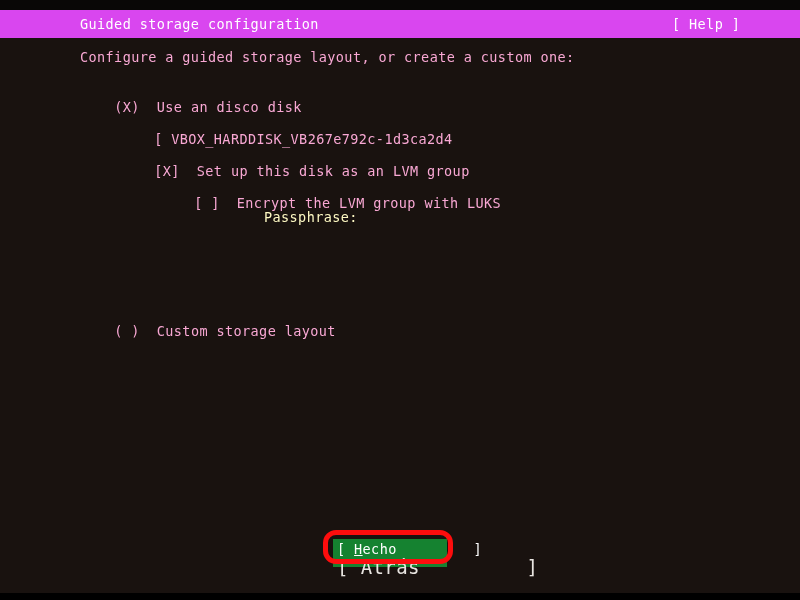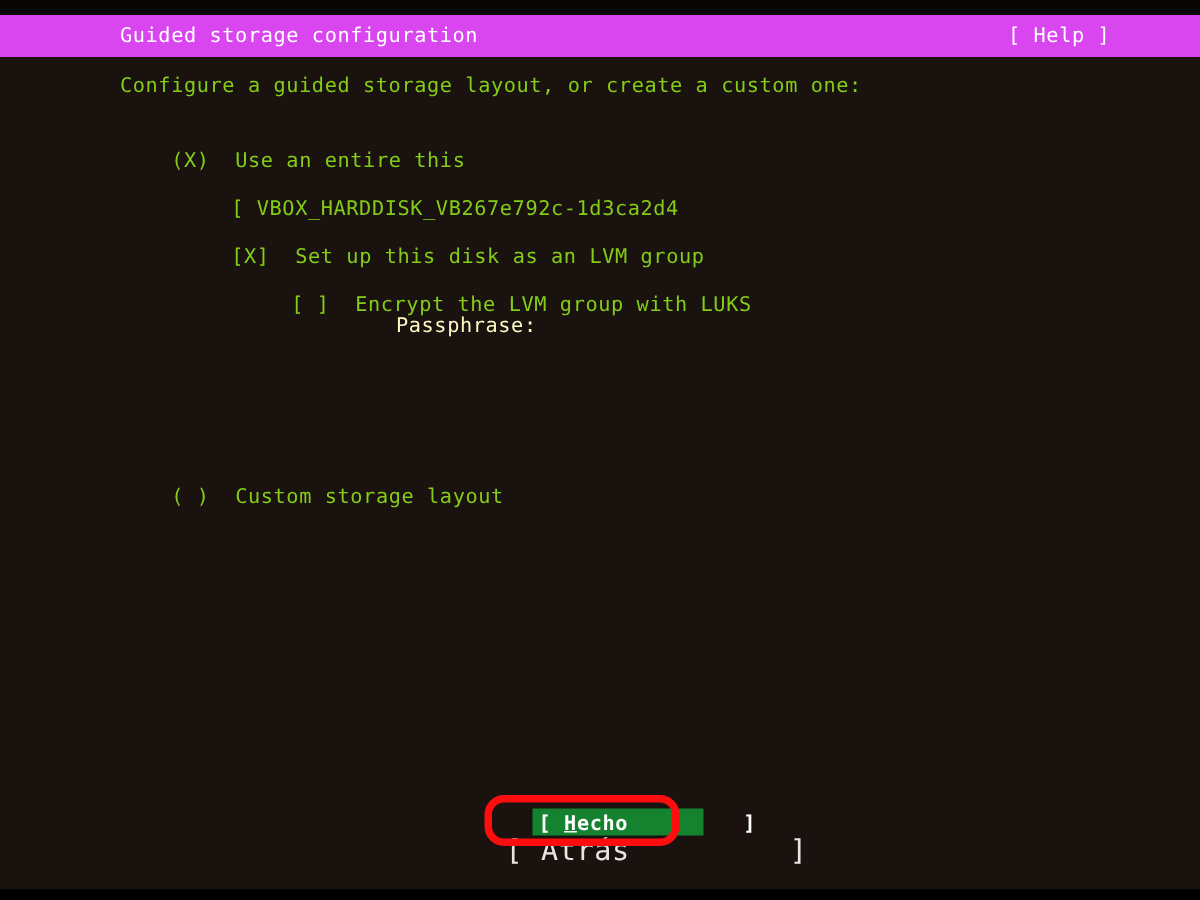--- a/index.html
+++ b/index.html
@@ -62,39 +62,38 @@
     top: 5px;
     color: #ffffff;
     font-size: 13.5px;
     line-height: 18px;
     letter-spacing: 0.4px;
     white-space: pre;
   }
   
   .tline {
     position: absolute;
-    color: #84cc16;
+    color: #f9a8d4;
     font-size: 13.5px;
     line-height: 18px;
     letter-spacing: 0.4px;
     white-space: pre;
   }
   .dim {
     color: #fef9c3;
     text-align: center;
   }
   
   #done-button {
     position: absolute;
-    left: 355px;
+    left: 333px;
     top: 539px;
     width: 114px;
-    height: 18px;
+    height: 28px;
     background: #158230;
-    font-weight: bold;
   }
   #done-button .btn-text {
     position: absolute;
     left: 4px;
     top: 1px;
     color: #ffffff;
     font-size: 13.5px;
     line-height: 18px;
     letter-spacing: 0.4px;
     white-space: pre;
@@ -135,21 +134,21 @@
   <div class="letterbox-top"></div>
 
   <div id="header">
     <div class="title">Guided storage configuration</div>
     <div class="help">[ Help ]</div>
   </div>
 
   <div class="tline" style="left:80px; top:48px;">Configure a guided storage layout, or create a custom one:</div>
 
   <div class="tline" style="left:80px; top:80px;">
-    <span>(X)</span><span style="white-space:pre">  </span><span>Use an entire this</span>
+    <span>(X)</span><span style="white-space:pre">  </span><span>Use an disco disk</span>
   </div>
 
   <div class="tline" style="left:120px; top:112px;">
     <span>[</span><span style="white-space:pre"> </span><span>VBOX_HARDDISK_VB267e792c-1d3ca2d4</span>
   </div>
 
   <div class="tline" style="left:120px; top:144px;">
     <span>[X]</span><span style="white-space:pre">  </span><span>Set up this disk as an LVM group</span>
   </div>
 

